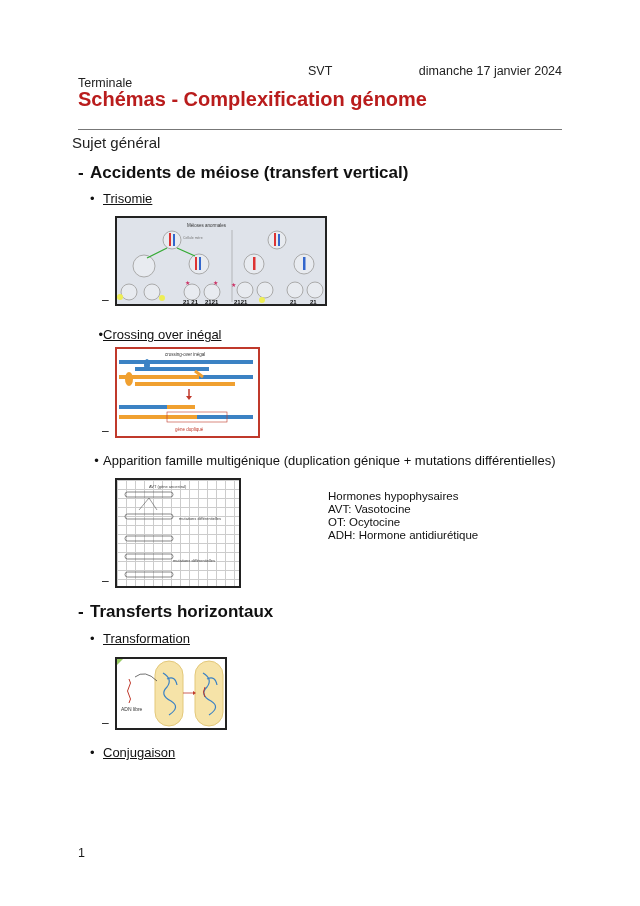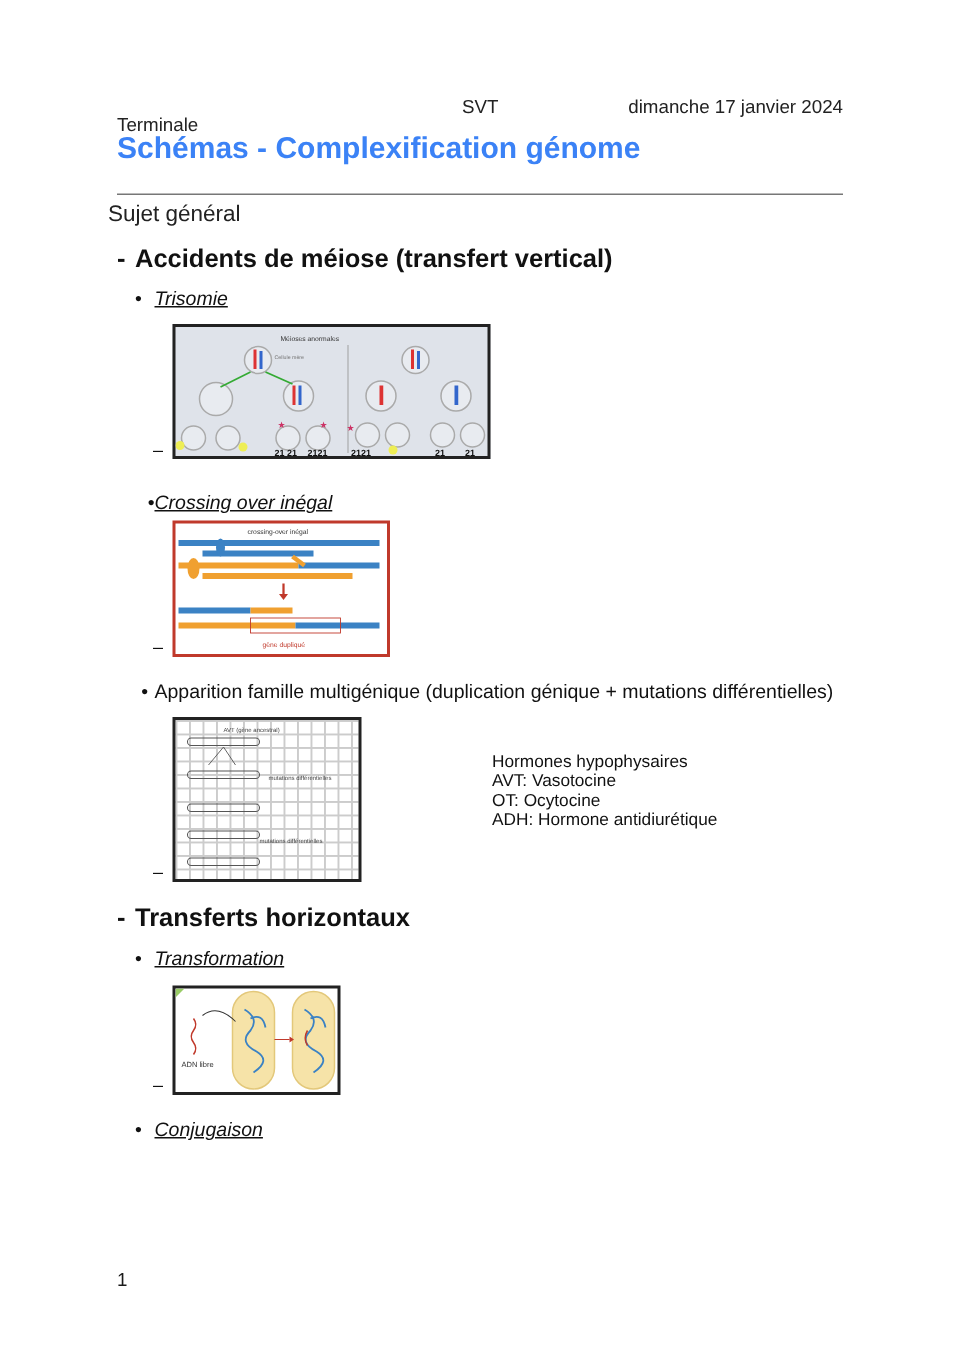--- a/index.html
+++ b/index.html
@@ -1,30 +1,30 @@
 <!DOCTYPE html>
 <html><head>
 <meta charset="utf-8">
 <style>
   html, body { margin:0; padding:0; background:#ffffff; }
   body { width:640px; height:906px; position:relative; overflow:hidden;
          font-family:"Liberation Sans", sans-serif; color:#1a1a1a; }
   .abs { position:absolute; }
   .hdr { font-size:12.5px; color:#222; top:64px; }
-  .title { left:78px; top:88px; font-size:20px; font-weight:bold; color:#3b82f6;text-align:center; }
+  .title { left:78px; top:88px; font-size:20px; font-weight:bold; color:#b91c1c;text-align:center; }
   .rule { left:78px; top:129px; width:484px; height:1px; background:#777; }
   .subject { left:72px; top:134px; font-size:15px; color:#222; }
   .sec { font-size:17px; font-weight:bold; color:#111; }
   .sec .dash { display:inline-block; width:12px; font-weight:bold; }
   .bullet { font-size:13px; color:#111; }
   .bullet .dot { display:inline-block; width:13px; }
-  .bullet .lnk { text-decoration:underline;font-style:italic; }
+  .bullet .lnk { text-decoration:underline; }
   .dashmark { font-size:12px; color:#111; }
   .fig { position:absolute; box-sizing:border-box; }
-  .legend { left:328px; top:502px; font-size:11.5px; line-height:13px; color:#111; }
+  .legend { left:328px; top:490px; font-size:11.5px; line-height:13px; color:#111; }
   .pagenum { left:78px; top:846px; font-size:12.5px; }
 </style>
 </head>
 <body>
 
 <div class="abs hdr" style="left:78px;margin-top:12px;">Terminale</div>
 <div class="abs hdr" style="left:308px;">SVT</div>
 <div class="abs hdr" style="right:78px;">dimanche 17 janvier 2024</div>
 
 <div class="abs title">Schémas - Complexification génome</div>

